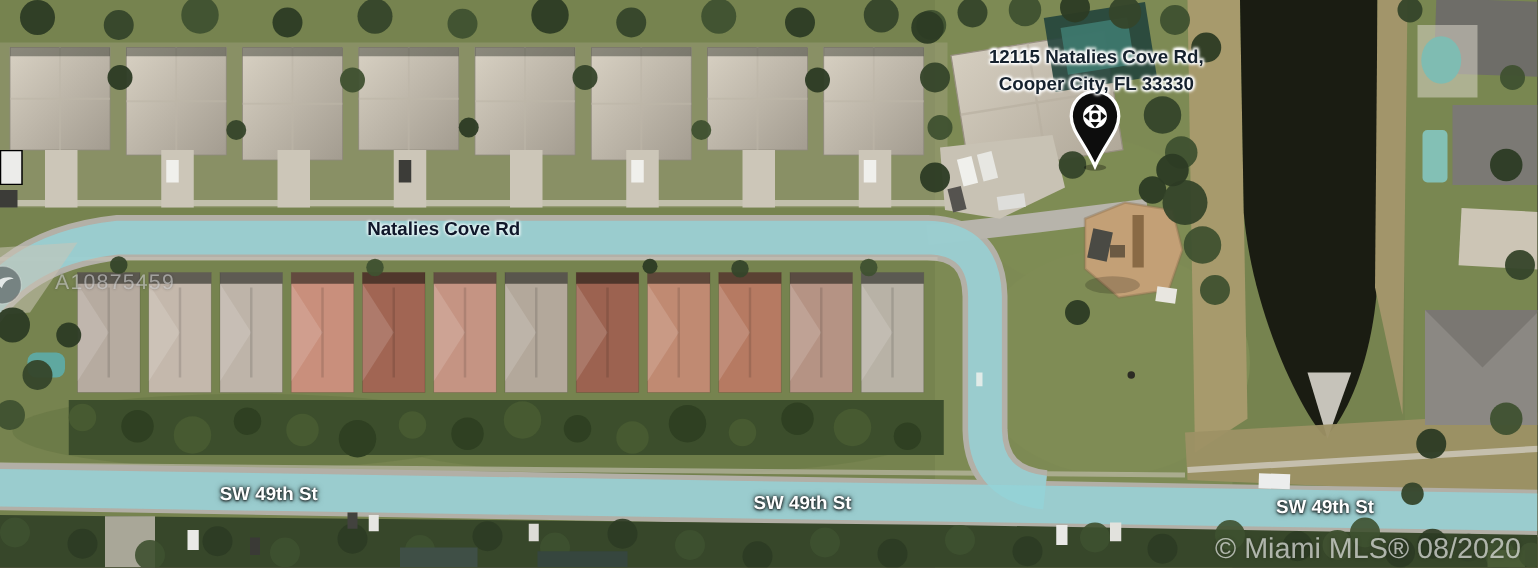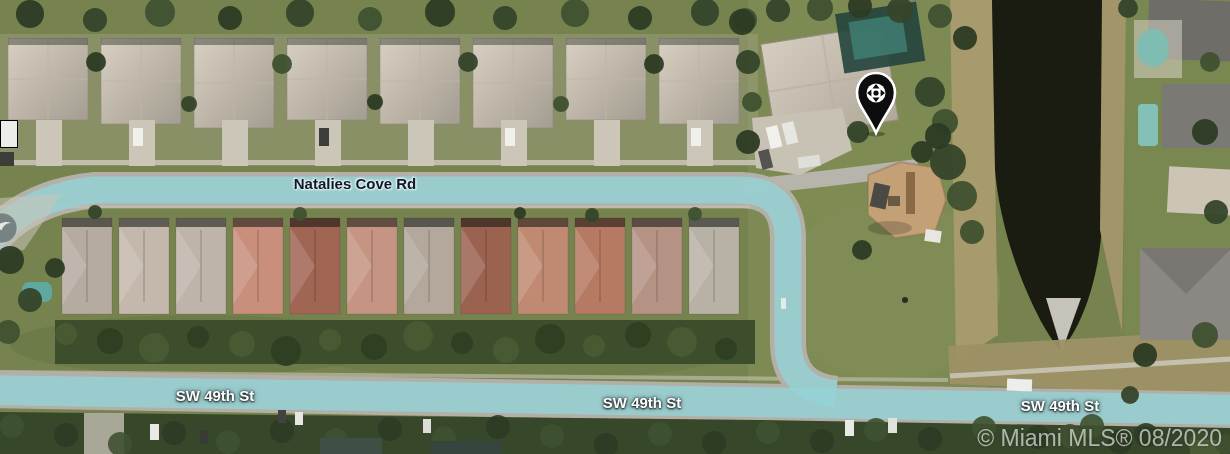--- a/index.html
+++ b/index.html
@@ -26,21 +26,21 @@
   }
   .lbl-sw49-left{left:163px;top:387px;width:104px;}
   .lbl-sw49-center{left:590px;top:394px;width:104px;}
   .lbl-sw49-right{left:1008px;top:397px;width:104px;}
   .lbl-watermark{
     left:44px;top:216px;width:160px;text-align:left;
     font-size:17px;letter-spacing:1px;color:rgba(225,225,225,0.55);
     text-shadow:0 0 2px rgba(50,50,50,0.45);
   }
   .lbl-attrib{
-    left:972px;top:425px;width:250px;text-align:right;
+    left:972px;top:425px;width:250px;text-align:left;
     font-size:23px;color:rgba(255,255,255,0.62);
     text-shadow:0 0 3px rgba(0,0,0,0.25);
   }
   .pin{position:absolute;left:853px;top:71px;width:46px;height:66px;pointer-events:auto;}
   .logo{position:absolute;left:-14px;top:212px;width:32px;height:32px;opacity:.8;}
 </style>
 </head>
 <body>
 
 <div class="stage">
@@ -339,27 +339,32 @@
     <circle cx="23" cy="22" r="9.5" fill="#ffffff"></circle>
     <g fill="#0d0d0d">
       <circle cx="23" cy="22" r="2.6"></circle>
       <polygon points="23,13 26.6,17.4 19.4,17.4"></polygon>
       <polygon points="23,31 26.6,26.6 19.4,26.6"></polygon>
       <polygon points="14,22 18.4,18.4 18.4,25.6"></polygon>
       <polygon points="32,22 27.6,18.4 27.6,25.6"></polygon>
     </g>
   </svg>
 
+  <div class="lbl lbl-address">
+    <div>12115 Natalies Cove Rd,</div>
+    <div>Cooper City, FL 33330</div>
+  </div>
 
   <div class="lbl lbl-street-dark">Natalies Cove Rd</div>
 
   <div class="lbl lbl-street-light lbl-sw49-left">SW 49th St</div>
   <div class="lbl lbl-street-light lbl-sw49-center">SW 49th St</div>
   <div class="lbl lbl-street-light lbl-sw49-right">SW 49th St</div>
 
+  <div class="lbl lbl-watermark">A10875459</div>
 
   <div class="lbl lbl-attrib">© Miami MLS® 08/2020</div>
 
   <svg class="logo" viewBox="0 0 32 32">
     <circle cx="16" cy="16" r="15" fill="rgba(38,44,50,.55)" stroke="rgba(255,255,255,.3)" stroke-width="1"></circle>
     <path d="M7,20 C10,11 20,8 25,11 C20,11 17,14 15.5,18.5 C13,15.5 9.5,16.5 7,20 Z" fill="rgba(255,255,255,.9)"></path>
   </svg>
 </div>
 
 </body></html>

